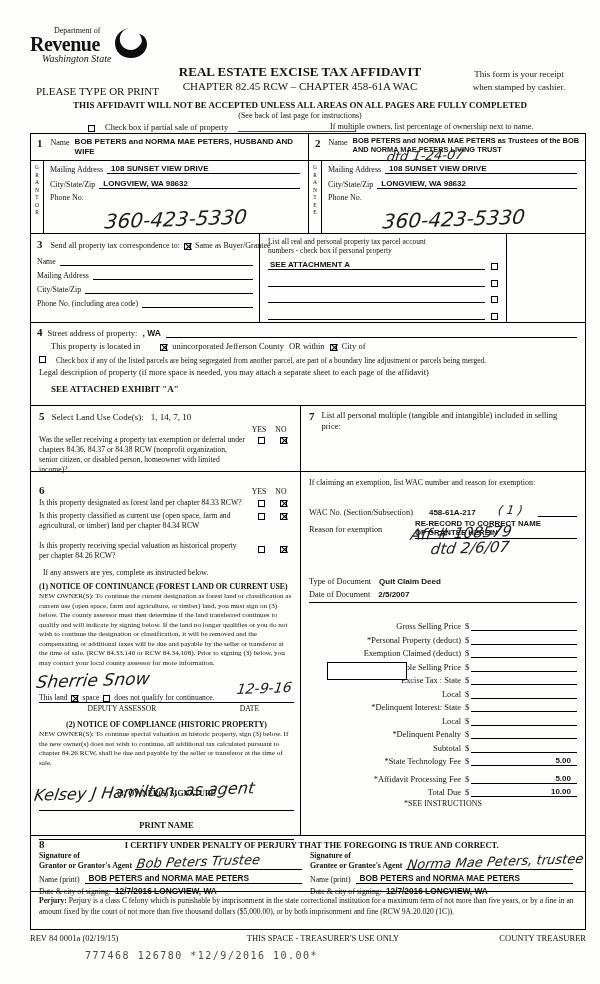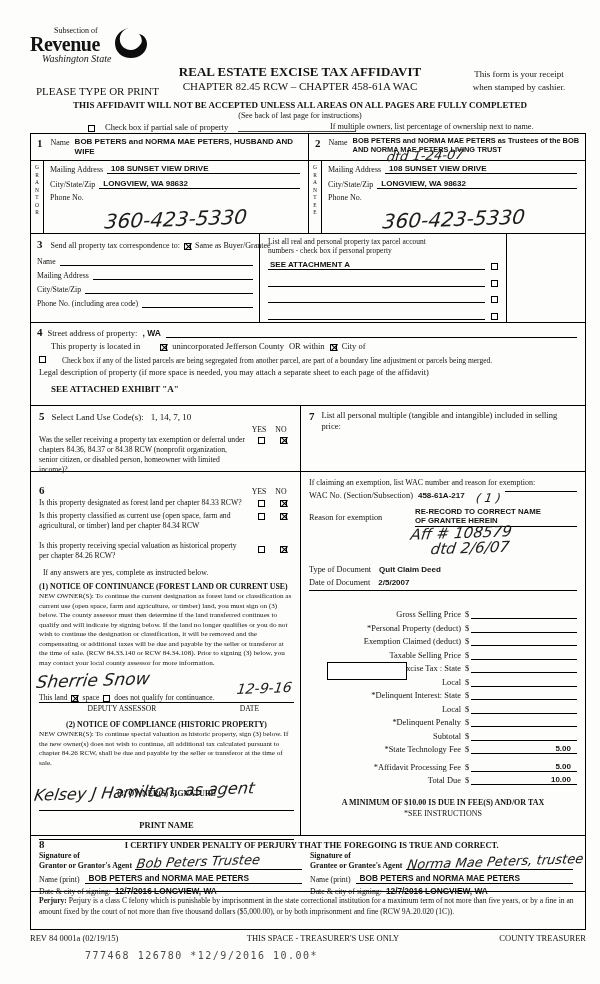--- a/index.html
+++ b/index.html
@@ -62,21 +62,21 @@
   .s3rows { margin-top:7px; }
   .s3rows .frow { margin-bottom:5px; font-size:7.8px; }
   .cbrow { display:flex; align-items:flex-end; gap:6px; margin-bottom:6.5px; }
   .cbrow .ln { flex:1; border-bottom:1px solid #000; font-size:8px; padding:0 2px 0 2px; height:10px; }
   .valrow { display:flex; align-items:flex-end; margin-bottom:6.5px; }
   .valrow .ln { flex:1; border-bottom:1px solid #000; font-size:8px; height:10px; padding-left:2px; }
 
   .rowC { position:relative; height:83px; border-bottom:1px solid #000; padding:3px 8px 0 6px; font-size:8.5px; }
   .c-line { display:flex; align-items:flex-end; gap:5px; margin-bottom:3px; }
   .c-line .lab { font-size:8.5px; }
-  .seg3 { font-size:7.5px; margin:5px 0 3px 0; display:flex; gap:16px; align-items:flex-start; padding-left:2px; }
+  .seg3 { font-size:7.5px; margin:5px 0 3px 0; display:flex; gap:10px; align-items:flex-start; padding-left:2px; }
   .exhibit { font-weight:bold; font-size:9px; margin-top:7px; padding-left:14px; font-family:"Liberation Serif",serif; }
 
   .rowD { position:relative; height:430px; border-bottom:1px solid #000; display:flex; }
   .hr65 { position:absolute; left:0; right:0; top:65px; border-top:1px solid #000; }
   .colL { width:270px; border-right:1px solid #000; padding:4px 6px 2px 8px; position:relative; font-size:8px; }
   .colR { flex:1; padding:4px 8px 2px 8px; position:relative; font-size:8.5px; }
   .s5line { display:flex; gap:7px; align-items:baseline; font-size:9px; }
   .ynhead { display:flex; justify-content:flex-end; font-size:7.8px; margin:3px 2px 1px 0; }
   .ynhead span { width:22px; text-align:center; }
   .qline { display:flex; align-items:flex-start; }
@@ -98,21 +98,21 @@
   .ownsig { position:relative; margin-top:12px; height:30px; }
   .ownsig .osl { text-align:center; font-weight:bold; font-size:7.8px; padding-top:9px; }
   .hw-owner { position:absolute; left:-4px; top:2px; font-size:16px; }
   .printname { text-align:center; font-weight:bold; font-size:8.5px; margin-top:9px; }
   .pnline { border-bottom:1px solid #000; margin-top:9px; }
 
   .r7head { display:flex; gap:7px; align-items:flex-start; }
   .r7head .qtext7 { flex:1; font-size:8.5px; line-height:1.35; }
   .spacer7 { height:42px; }
   .exhead { font-size:8px; margin-top:3px; }
-  .wacrow { display:flex; align-items:flex-start; gap:5px; margin-top:4px; font-size:8.3px; position:relative; }
+  .wacrow { display:flex; align-items:flex-end; gap:16px; margin-top:16px; font-size:8.3px; position:relative; }
   .wacrow .bval { font-size:8px; }
   .hw-wac { font-size:12px; transform:skewX(-8deg); margin-left:6px; }
   .reasonblk { display:flex; margin-top:2px; }
   .reasonblk .rlab { font-size:8.3px; width:106px; padding-top:6px; }
   .reasonblk .rval { flex:1; }
   .reasonblk .rv1 { font-size:7.8px; }
   .reasonblk .rv2 { font-size:7.8px; border-bottom:1px solid #000; padding-bottom:1px; }
   .hw-aff1 { position:absolute; left:110px; top:118px; font-size:15px; }
   .hw-aff2 { position:absolute; left:130px; top:133px; font-size:15px; }
   .docrow { display:flex; gap:8px; align-items:flex-end; font-size:8.3px; margin-top:4px; }
@@ -154,21 +154,21 @@
   .stamp { position:absolute; left:85px; top:950px; font-family:"DejaVu Sans Mono", monospace;
            font-size:10px; letter-spacing:1.5px; color:#4a4a4a; }
 </style>
 </head>
 <body>
 
 <div class="page">
 
   <div class="logo">
     <div class="logo-txt">
-      <div class="logo-dept">Subsection of</div>
+      <div class="logo-dept">Department of</div>
       <div class="logo-rev">Revenue</div>
       <div class="logo-state">Washington State</div>
     </div>
     <span>
       <svg width="36" height="34" viewBox="0 0 36 34">
         <path d="M18 2 C9 2 2 9 2 17 c0 9 7 15 16 15 c9 0 16-6 16-14 c0-5-3-9-8-10 c3 3 4 8 1 11 a11 11 0 1 1 -9 -17 c4 0 8 2 10 5 C26 4 22 2 18 2 z" fill="#0d0d0d"></path>
       </svg>
     </span>
   </div>
   <div class="title">REAL ESTATE EXCISE TAX AFFIDAVIT</div>
@@ -494,21 +494,20 @@
               <span class="mdollar">$</span>
               <span class="ul"><span class="bval">5.00</span></span>
             </div>
           <div class="mrow">
               <span class="mlabel">Total Due</span>
               <span class="mdollar">$</span>
               <span class="ul"><span class="bval">10.00</span></span>
             </div>
         </div>
         <div class="stampbox"></div>
-        <div class="minnote">A MINIMUM OF $10.00 IS DUE IN FEE(S) AND/OR TAX</div>
         <div class="seeinstr">*SEE INSTRUCTIONS</div>
       </div>
     </div>
 
     <div class="rowE">
       <div class="certhead">
         <span class="num">8</span>
         <span class="certtxt">I CERTIFY UNDER PENALTY OF PERJURY THAT THE FOREGOING IS TRUE AND CORRECT.</span>
       </div>
       <div class="sigcols">

